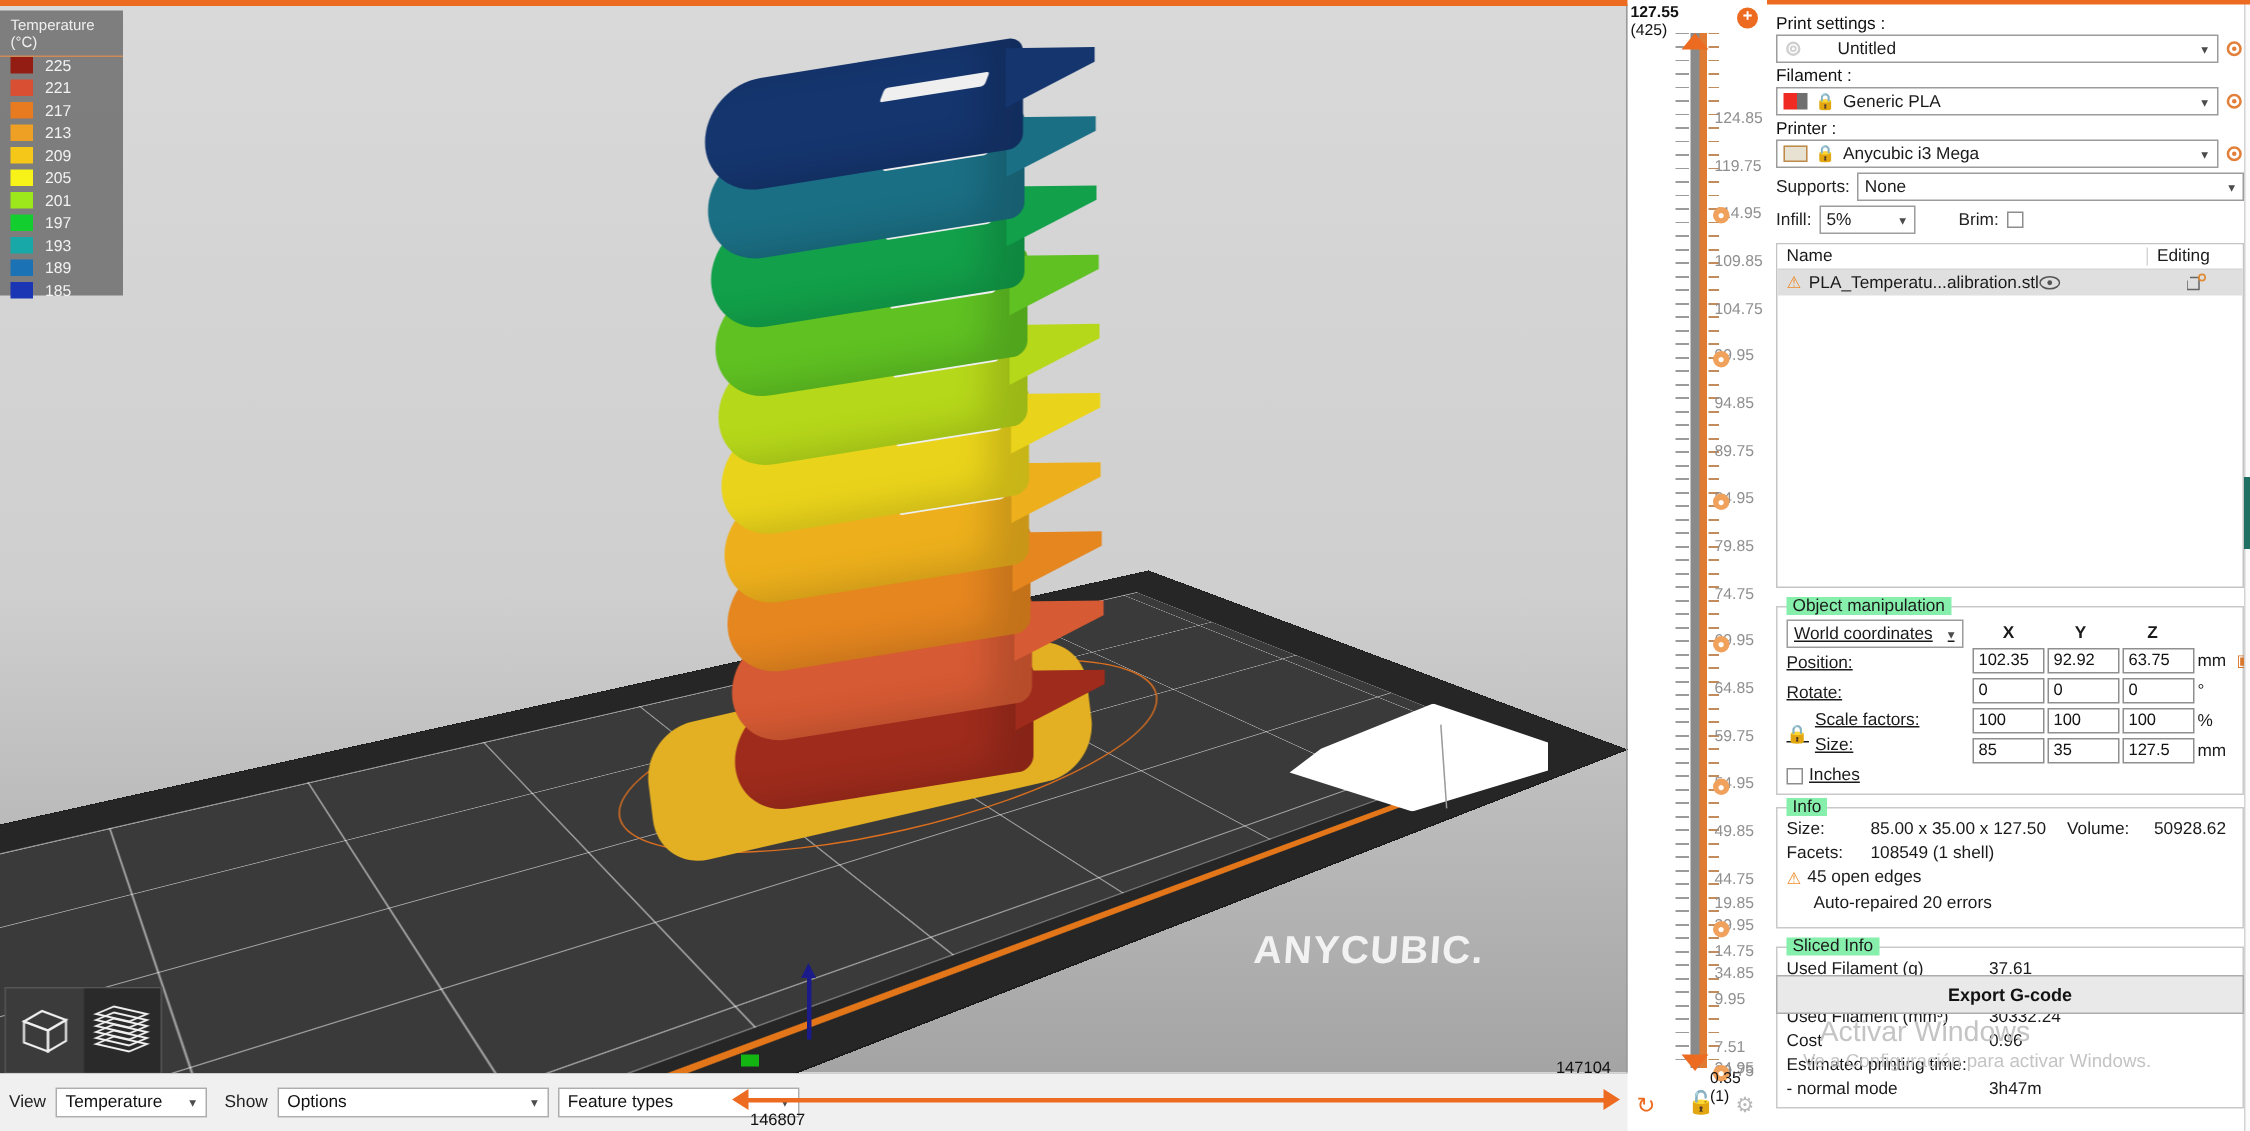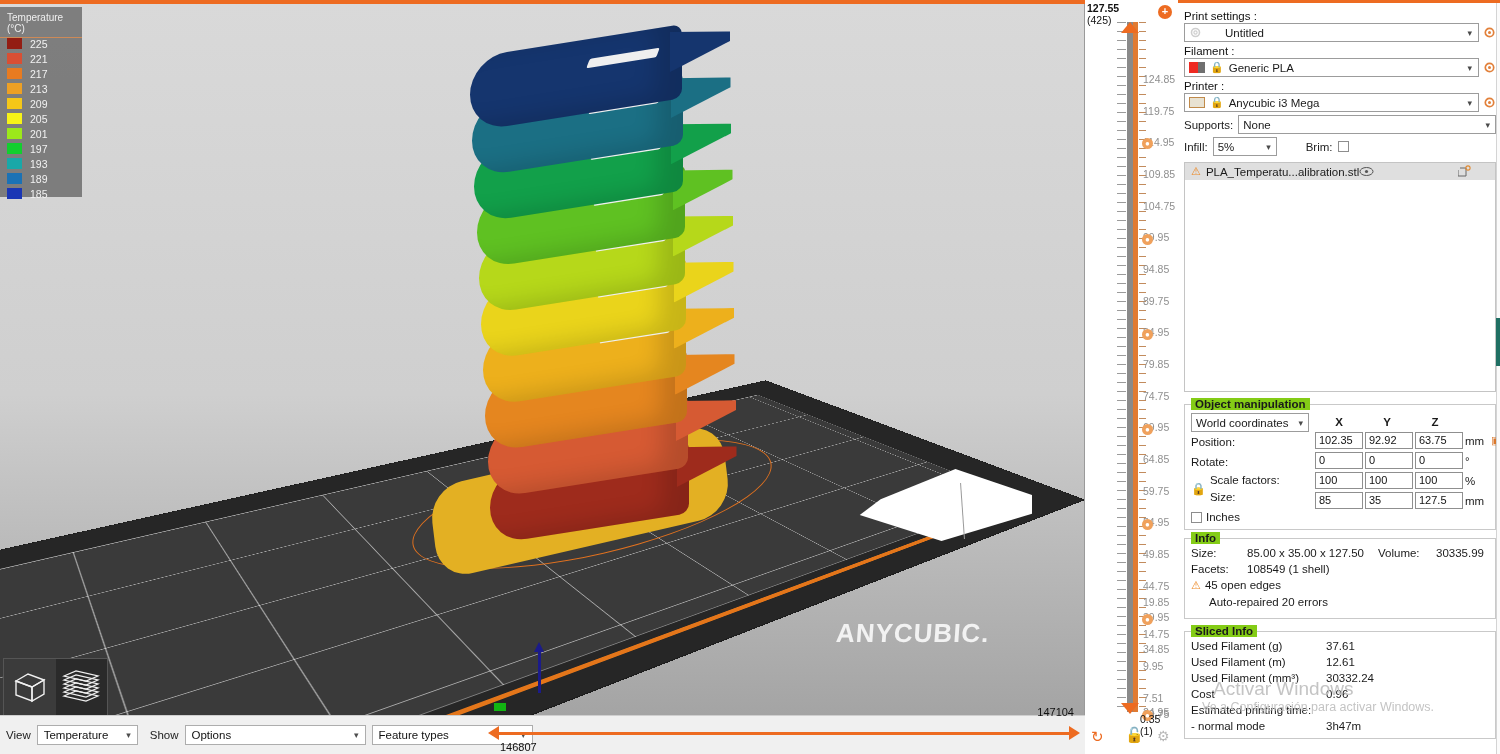--- a/index.html
+++ b/index.html
@@ -182,23 +182,23 @@
   .objhead .c2 { width:78px; text-align:left; border-left:1px solid #d6d6d6; padding-left:6px; }
   .objhead .c3 { width:64px; border-left:1px solid #d6d6d6; }
   .objrow { display:flex; height:17px; align-items:center; background:#dfdfdf; font-size:11.5px; }
   .objrow .c1 { flex:1; padding-left:6px; display:flex; align-items:center; gap:5px; }
   .objrow .c2 { width:78px; display:flex; align-items:center; }
   .objrow .c3 { width:64px; display:flex; align-items:center; justify-content:center; }
   .warnico { color:#ed8b2a; font-size:11px; }
 
   
   .group { margin-top:8px; border:1px solid #c9c9c9; padding:8px 6px 6px 6px; position:relative; }
-  .group > .gtitle { position:absolute; left:6px; top:-7px; background:#84cc16; padding:0 4px; font-size:11.5px; font-weight:bold; }
+  .group > .gtitle { position:absolute; left:6px; top:-7px; background:#86efac; padding:0 4px; font-size:11.5px; font-weight:normal; }
   .om-grid { display:flex; align-items:flex-start; gap:6px; }
-  .om-left { width:118px; }
+  .om-left { width:118px;text-decoration:underline; }
   .wc-combo { height:19px; border:1px solid #9c9c9c; background:#fff; display:flex; align-items:center; padding:0 2px 0 4px; font-size:11.5px; width:118px; }
   .wc-combo .chev { margin-left:auto; color:#4a4a4a; font-size:9px; padding-right:3px; }
   .om-lab { font-size:11.5px; height:20px; line-height:20px; }
   .om-colhead { display:flex; }
   .om-colhead div { width:48px; text-align:center; font-weight:bold; font-size:11.5px; }
   .ipt { width:48px; height:17px; border:1px solid #8f8f8f; background:#fff; font-size:11px; padding:0 3px; margin-right:2px; line-height:15px; color:#111; overflow:hidden; white-space:nowrap; }
   .unit { font-size:11.5px; width:26px; }
   .om-row { display:flex; align-items:center; margin-bottom:3px; }
 
   .inforow { display:flex; font-size:11.5px; margin-bottom:4px; }
@@ -516,20 +516,25 @@
       <span class="bb-label">Infill:</span>
       <div class="small-combo" style="width:64px">
         <span>5%</span>
         <span class="chev">▾</span>
       </div>
       <span class="bb-label" style="margin-left:24px">Brim:</span>
       <span class="chkbox"></span>
     </div>
 
     <div class="objlist">
+      <div class="objhead">
+        <div class="c1">Name</div>
+        <div class="c2"></div>
+        <div class="c3" style="padding-left:6px">Editing</div>
+      </div>
       <div class="objrow">
         <div class="c1">
           <span class="warnico">⚠</span>
           <span>PLA_Temperatu...alibration.stl</span>
         </div>
         <div class="c2">
           <svg width="15" height="11" viewBox="0 0 15 11">
               <ellipse cx="7.5" cy="5.5" rx="6.5" ry="4" fill="none" stroke="#555" stroke-width="1"></ellipse>
               <circle cx="7.5" cy="5.5" r="1.6" fill="#555"></circle>
             </svg>
@@ -599,21 +604,21 @@
         </div>
       </div>
     </div>
 
     <div class="group" style="">
       <div class="gtitle">Info</div>
       <div class="inforow">
         <span class="k">Size:</span>
         <span class="v">85.00 x 35.00 x 127.50</span>
         <span class="k" style="width:58px;margin-left:14px">Volume:</span>
-        <span class="v">30335.99</span>
+        <span class="v">50928.62</span>
       </div>
       <div class="inforow">
         <span class="k">Facets:</span>
         <span class="v">108549 (1 shell)</span>
       </div>
       <div class="inforow">
         <span class="warnico" style="margin-right:4px">⚠</span>
         <span>45 open edges</span>
       </div>
       <div class="inforow" style="padding-left:18px">
@@ -643,20 +648,21 @@
         </div>
       <div class="sl-row">
         <span class="k">Estimated printing time:</span>
       </div>
       <div class="sl-row" style="margin-bottom:0">
         <span class="k">  - normal mode</span>
         <span>3h47m</span>
       </div>
     </div>
 
+    <div class="export-btn">Export G-code</div>
   </div>
 
   <div class="watermark1">Activar Windows</div>
   <div class="watermark2">Ve a Configuración para activar Windows.</div>
 
   <div class="scrollbar-edge">
     <div class="scrollbar-thumb"></div>
   </div>
 </div>
 

